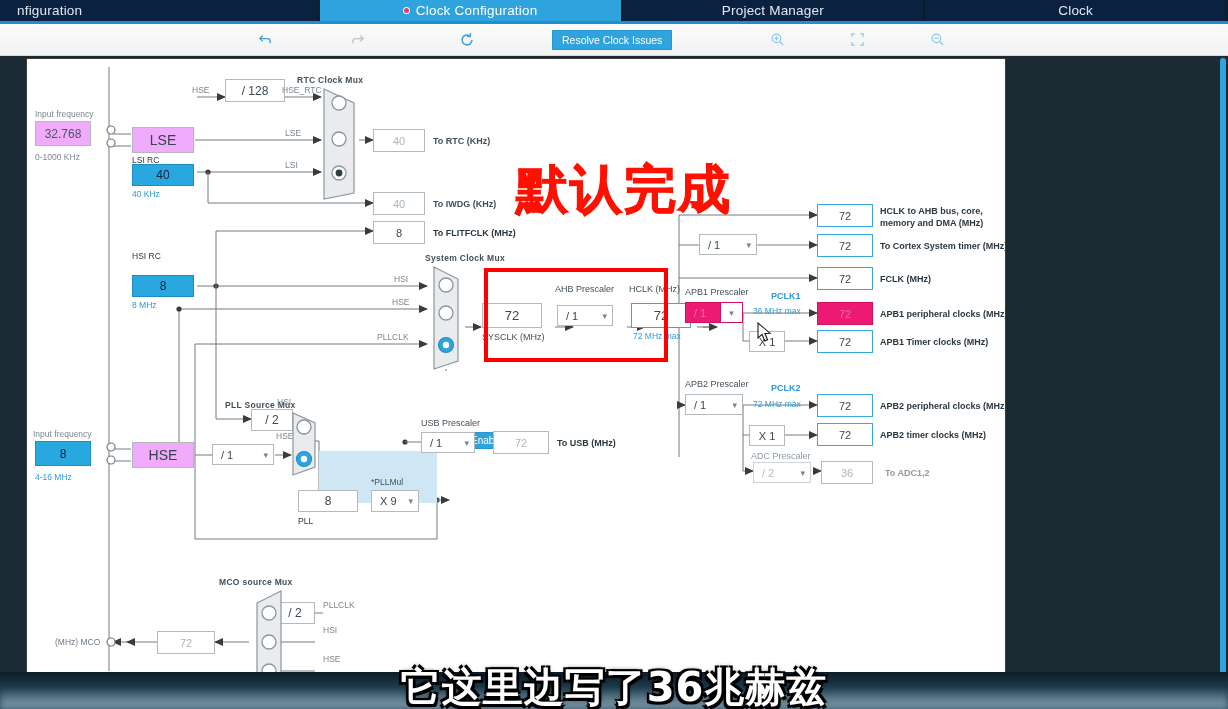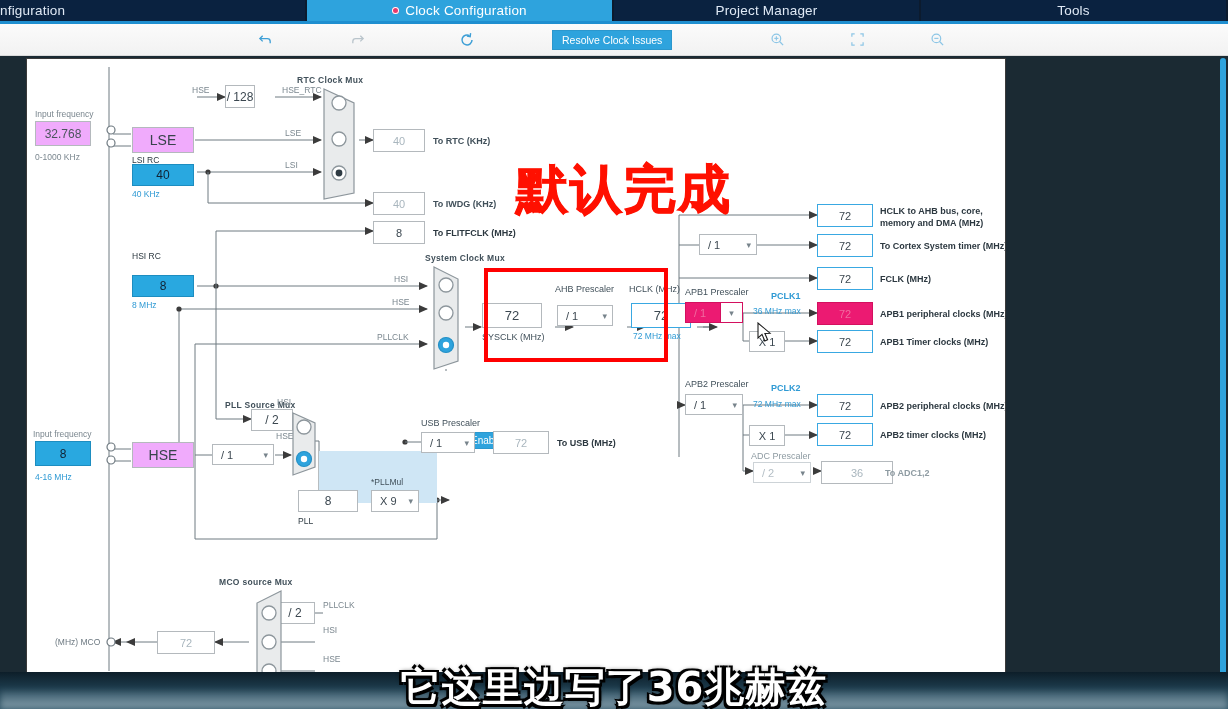--- a/index.html
+++ b/index.html
@@ -8,21 +8,21 @@
 
   #app { position:relative; width:1228px; height:709px; }
 
   
   .tabbar { position:absolute; left:0; top:0; width:1228px; height:21px;
     background:#0a2240; display:flex; }
   .tab { flex:1; height:21px; display:flex; align-items:center;
     justify-content:center; color:#dfe9f5; font-size:13.5px;
     border-right:2px solid #0c1b2e; letter-spacing:.2px; white-space:nowrap;
     overflow:hidden; }
-  .tab.first { justify-content:flex-start; padding-left:0; }
+  .tab.first { justify-content:flex-start; padding-left:17px; }
   .tab.active { background:#2ea3dd; color:#ffffff; }
   .tab .dot { width:7px; height:7px; border-radius:50%;
     background:#e8386b; margin-right:6px; box-shadow:0 0 0 1px #fff inset; }
   .tabbar-underline { position:absolute; left:0; top:21px; width:1228px;
     height:3px; background:#1f8fd0; }
 
   
   .toolbar { position:absolute; left:0; top:24px; width:1228px; height:32px;
     background:linear-gradient(#fbfbfb,#f2f2f2);
     border-bottom:1px solid #dadada; display:flex; align-items:center;gap:32px; }
@@ -116,21 +116,21 @@
       <span>nfiguration</span>
     </div>
     <div class="tab active">
       <span class="dot"></span>
       <span>Clock Configuration</span>
     </div>
     <div class="tab">
       <span>Project Manager</span>
     </div>
     <div class="tab">
-      <span>Tools</span>
+      <span>Clock</span>
     </div>
   </div>
   <div class="tabbar-underline"></div>
 
   <div class="toolbar">
     <div class="tb-icon" style="margin-left:248px;">
       <svg width="15" height="15" viewBox="0 0 16 16">
           <path d="M5 4 L2 7 L5 10" fill="none" stroke="#3e9fd6" stroke-width="1.4"></path>
           <path d="M2 7 H10 a3 3 0 0 1 3 3 v2" fill="none" stroke="#3e9fd6" stroke-width="1.4"></path>
         </svg>
@@ -313,21 +313,21 @@
       <div class="node grey" style="left:105px;top:383px;width:62px;height:26px;font-size:14px;color:#37434b;">
         <span>HSE</span>
       </div>
       <div class="sel" style="left:185px;top:385px;width:62px;height:21px;">
         <span>/ 1</span>
         <span class="chev">▾</span>
       </div>
 
       <div class="lbl hdr" style="left:270px;top:16px;">RTC Clock Mux</div>
       <div class="lbl" style="left:165px;top:26px;">HSE</div>
-      <div class="node" style="left:198px;top:26px;width:30px;height:23px;font-size:12px;">
+      <div class="node" style="left:198px;top:20px;width:60px;height:23px;font-size:12px;">
         <span>/ 128</span>
       </div>
       <div class="lbl" style="left:255px;top:26px;">HSE_RTC</div>
       <div class="lbl" style="left:258px;top:69px;">LSE</div>
       <div class="lbl" style="left:258px;top:101px;">LSI</div>
       <svg style="position:absolute;left:293px;top:22px;" width="42" height="120">
         <polygon points="4,8 34,22 34,112 4,118" fill="#e9ebec" stroke="#8d969c" stroke-width="1.2"></polygon>
         <circle cx="19" cy="22" r="7" fill="#fff" stroke="#8d969c" stroke-width="1.3"></circle>
         <circle cx="19" cy="58" r="7" fill="#fff" stroke="#8d969c" stroke-width="1.3"></circle>
         <circle cx="19" cy="92" r="7" fill="#fff" stroke="#8d969c" stroke-width="1.3"></circle>
@@ -435,21 +435,21 @@
       </div>
       <div class="node bsel" style="left:790px;top:364px;width:56px;height:23px;">
         <span>72</span>
       </div>
       <div class="lbl big" style="left:853px;top:371px;color:#2c3840;font-weight:bold;">APB2 timer clocks (MHz)</div>
       <div class="lbl big" style="left:724px;top:392px;color:#8e9ba2;">ADC Prescaler</div>
       <div class="sel dim" style="left:726px;top:403px;width:58px;height:21px;">
         <span>/ 2</span>
         <span class="chev">▾</span>
       </div>
-      <div class="node dim" style="left:794px;top:402px;width:72px;height:23px;">
+      <div class="node dim" style="left:794px;top:402px;width:52px;height:23px;">
         <span>36</span>
       </div>
       <div class="lbl big" style="left:858px;top:409px;color:#8e9ba2;font-weight:bold;">To ADC1,2</div>
 
       <div class="lbl hdr" style="left:198px;top:329px;margin-top:12px;">PLL Source Mux</div>
       <div class="node" style="left:224px;top:350px;width:42px;height:22px;font-size:12px;">
         <span>/ 2</span>
       </div>
       <div class="lbl" style="left:250px;top:338px;">HSI</div>
       <div class="lbl" style="left:249px;top:372px;">HSE</div>

